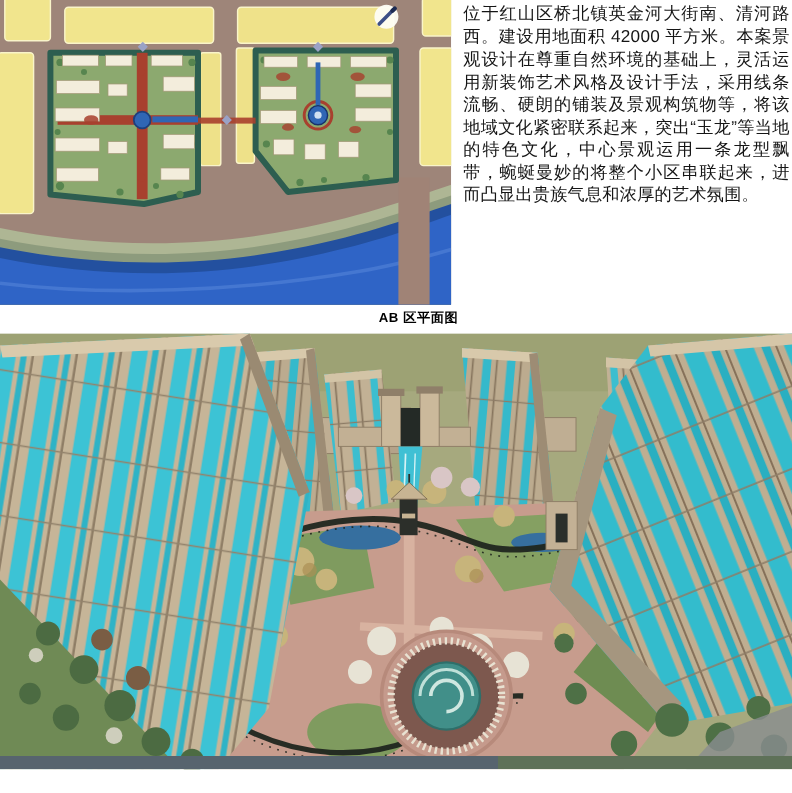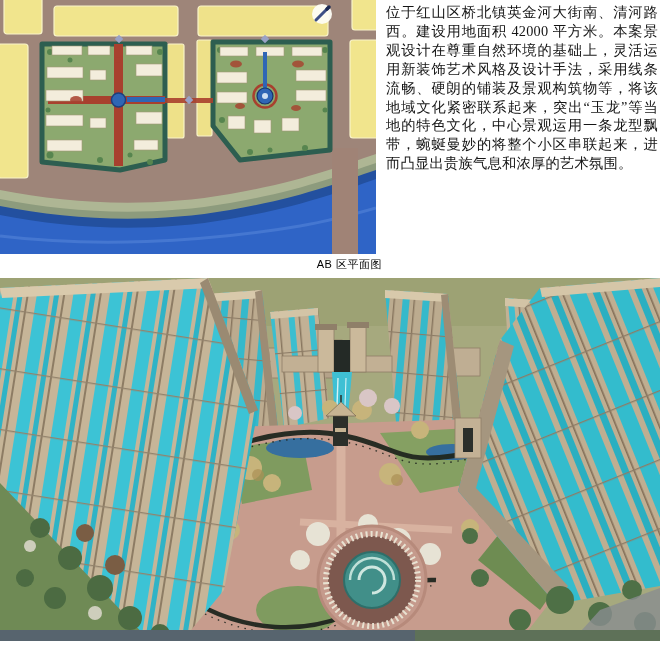--- a/index.html
+++ b/index.html
@@ -5,29 +5,29 @@
   html,body{margin:0;padding:0;background:#ffffff;}
   .page{
     position:relative;width:660px;height:661px;background:#ffffff;
     font-family:"Liberation Sans","DejaVu Sans",sans-serif;overflow:hidden;
   }
   figure{margin:0;padding:0;position:absolute;}
   figure svg{display:block;}
   .fig-plan{left:0;top:0;width:376px;height:254px;}
   .fig-aerial{left:0;top:278px;width:660px;height:363px;}
   .caption{
-    position:absolute;font-size:11px;font-weight:normal;color:#000;
+    position:absolute;font-size:11px;font-weight:bold;color:#000;
     letter-spacing:.5px;text-align:right;white-space:nowrap;
   }
   .caption-plan{left:0;top:257px;width:382px;}
   .caption-aerial{left:0;top:644px;width:657px;}
   .desc{
     position:absolute;left:386px;top:3px;width:272px;margin:0;
     font-size:14.3px;line-height:18.9px;color:#151515;
-    text-align:justify;letter-spacing:.2px;font-weight:400;font-family:Liberation Serif, serif;
+    text-align:justify;letter-spacing:.2px;font-weight:400;
   }
 </style>
 </head>
 <body>
 
 <div class="page">
 
   <figure class="fig-plan">
     <svg width="376" height="254" viewBox="0 0 376 254">
 

